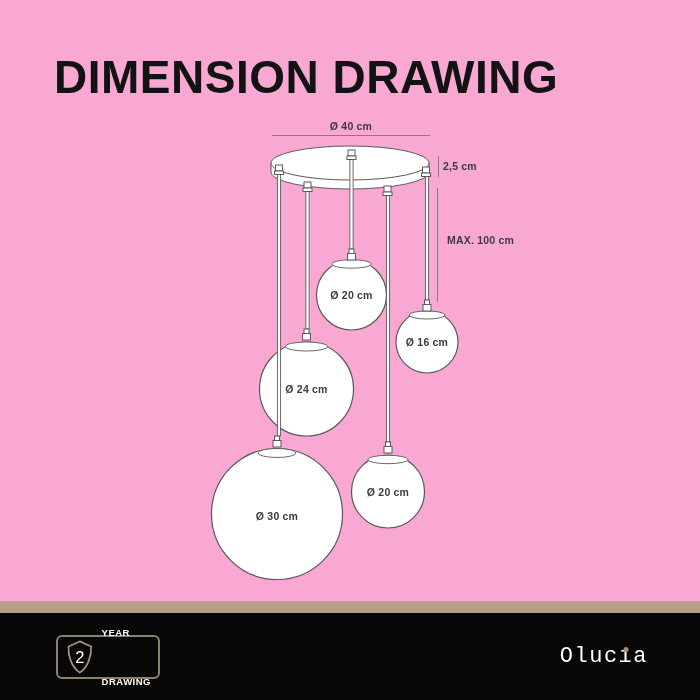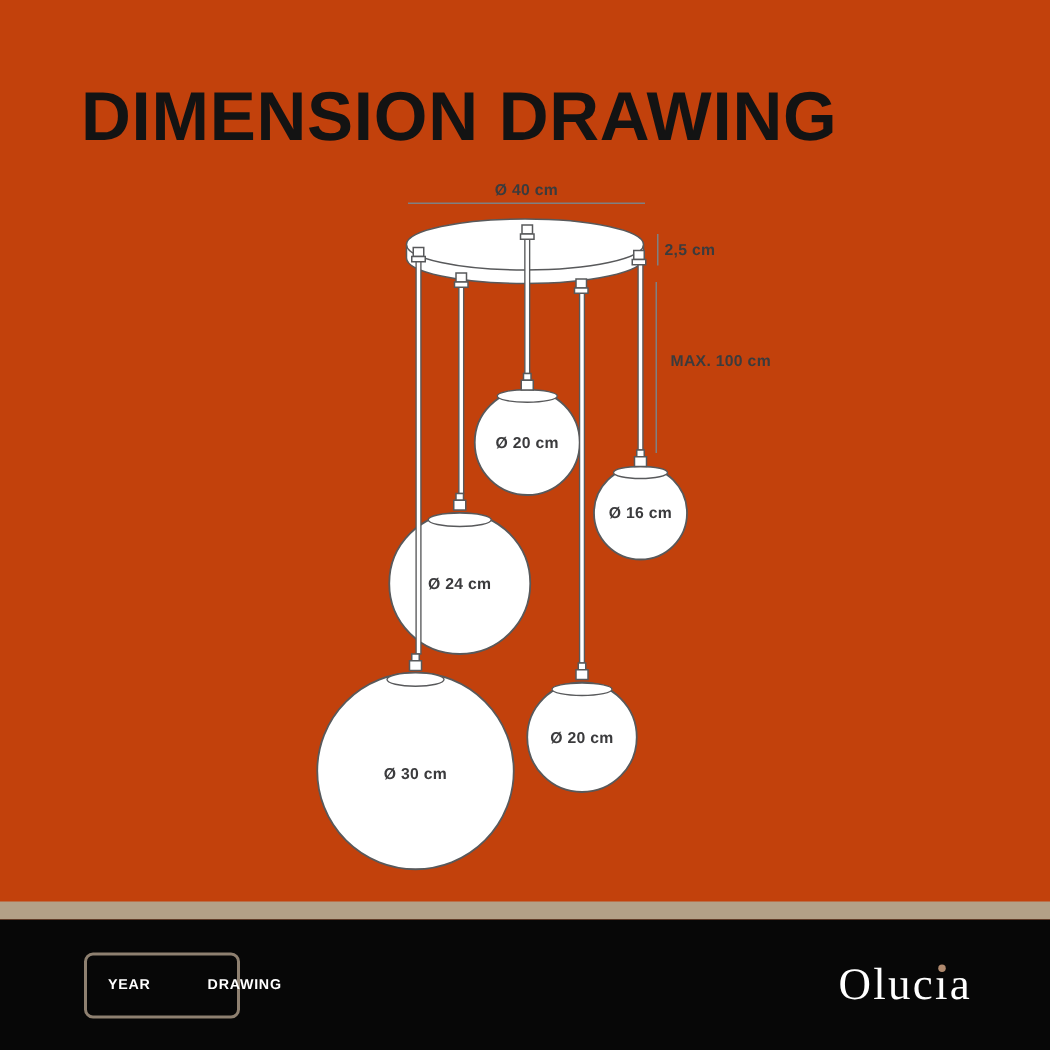--- a/index.html
+++ b/index.html
@@ -1,37 +1,37 @@
 <!DOCTYPE html>
 <html><head>
 <meta charset="utf-8">
 <style>
   html,body{margin:0;padding:0;background:#ffffff;}
-  .canvas{position:relative;width:700px;height:700px;background:#c2410c;overflow:hidden;
+  .canvas{position:relative;width:700px;height:700px;background:#f9a8d4;overflow:hidden;
           font-family:"Liberation Sans",sans-serif;}
   .title{position:absolute;left:54px;top:50px;margin:0;font-size:46px;font-weight:bold;
          letter-spacing:0.5px;color:#131313;white-space:nowrap;}
   svg.drawing{position:absolute;left:0;top:0;}
   .d{fill:#ffffff;stroke:#58595b;stroke-width:1;}
   .ball{fill:#ffffff;stroke:#58595b;stroke-width:1.2;}
   .neck{fill:#ffffff;stroke:#58595b;stroke-width:0.9;}
   .cord{fill:#ffffff;stroke:#58595b;stroke-width:0.9;}
   .dim{stroke:#7f8082;stroke-width:1;fill:none;}
   .lbl{font:bold 10.5px "Liberation Sans",sans-serif;fill:#3b3b3d;letter-spacing:0.2px;}
   .stripe{position:absolute;left:0;top:601px;width:700px;height:12px;background:#b3a087;}
   .bar{position:absolute;left:0;top:613px;width:700px;height:87px;background:#070707;
        box-sizing:border-box;display:flex;align-items:center;justify-content:space-between;
        padding:0 52px 0 56px;}
   .badge{width:104px;height:44px;box-sizing:border-box;border:2px solid #8e8070;border-radius:6px;
          display:flex;align-items:center;gap:7px;padding:0 7px;}
-  .badge-text{display:flex;flex-direction:row;line-height:1.2;
+  .badge-text{display:flex;flex-direction:column;line-height:1.2;
               font:bold 9.5px "Liberation Sans",sans-serif;color:#ffffff;letter-spacing:0.5px;gap:38px;}
   .shield-num{font:normal 19px "Liberation Sans",sans-serif;fill:#ffffff;}
-  .brand{position:relative;color:#ffffff;font-family:Liberation Serif, serif;
-         font-size:30px;letter-spacing:1.5px;white-space:nowrap;}
+  .brand{position:relative;color:#ffffff;font-family:Liberation Mono, monospace;
+         font-size:22px;letter-spacing:1.5px;white-space:nowrap;}
   .bi{position:relative;display:inline-block;}
   .i-dot{position:absolute;left:50%;top:3px;transform:translateX(-50%);
          width:5px;height:5px;border-radius:50%;background:#b08a6e;}
 </style>
 </head>
 <body>
 
 <div class="canvas">
 
   <h1 class="title">DIMENSION DRAWING</h1>

